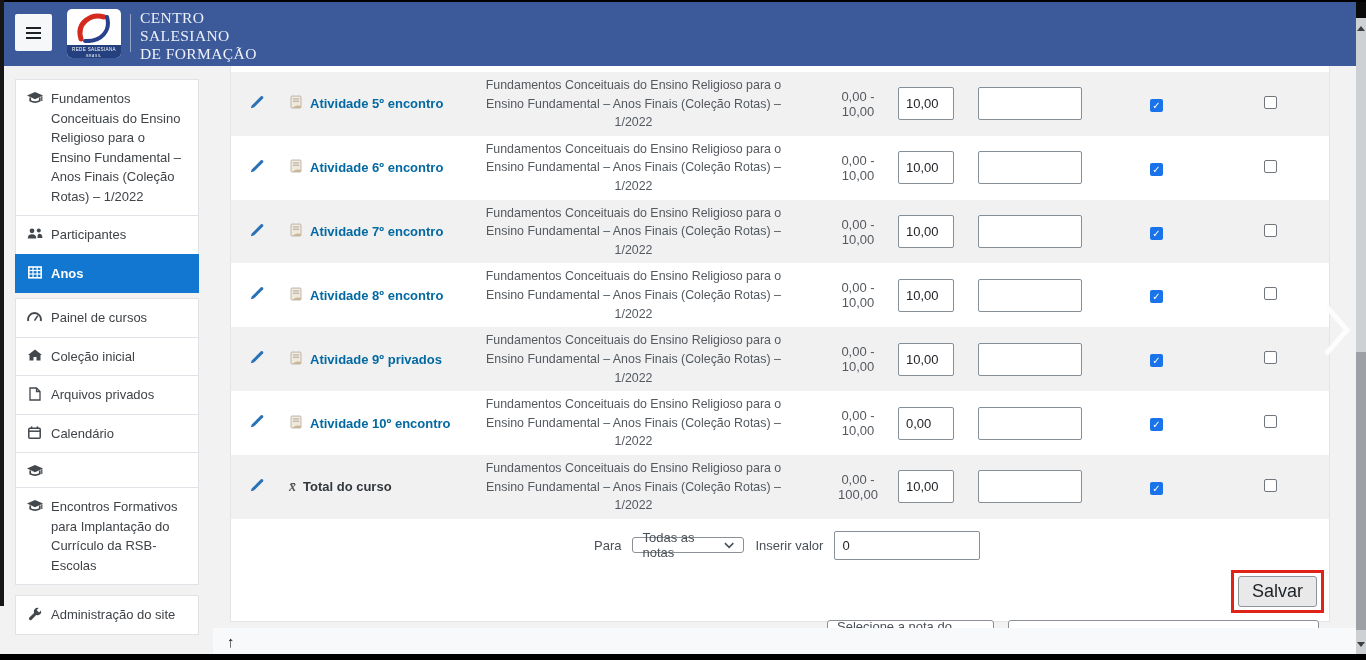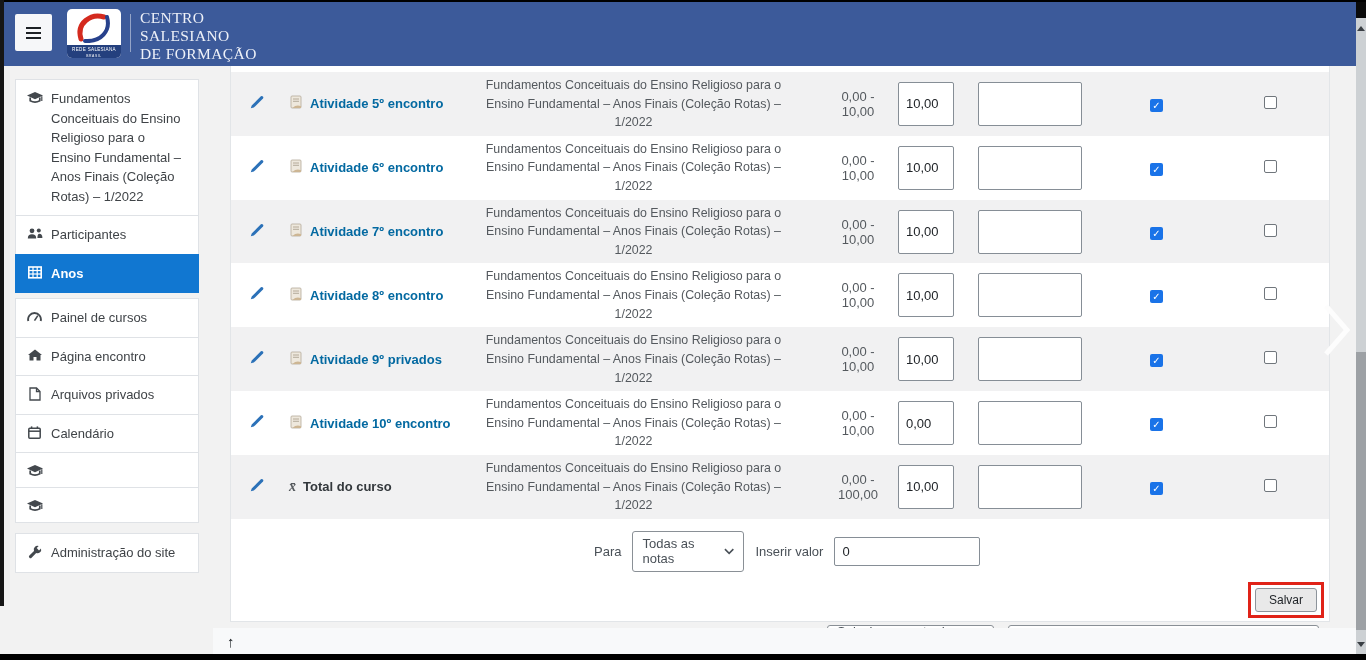--- a/index.html
+++ b/index.html
@@ -52,40 +52,40 @@
   .c-edit{text-align:center;}
   .pencil{cursor:pointer;display:inline-block;}
   .c-name{display:flex;align-items:center;gap:7px;font-size:13px;font-weight:bold;padding-left:6px;}
   .a-link{color:#0369a1;text-decoration:none;}
   .t-ico{font-family:"Liberation Serif","DejaVu Serif",serif;font-style:italic;font-size:14px;color:#55595d;}
   .t-name{color:#33383c;}
   .c-desc{font-size:12.4px;color:#54595e;text-align:center;line-height:1.5;padding:4px 12px;}
   .c-range{font-size:13px;color:#54595e;text-align:center;padding-right:8px;margin-left:32px;}
   .c-grade input{margin-left:12px;width:56px;}
   .c-fb input{margin-left:4px;width:104px;}
-  .g-row input, .txt-input{height:44px;border:1px solid #868e96;border-radius:2px;background:#fff;
+  .g-row input, .txt-input{height:33px;border:1px solid #868e96;border-radius:2px;background:#fff;
         font-family:inherit;font-size:13px;color:#212529;padding:0 7px;box-sizing:border-box;}
   .c-chk{text-align:center;}
   .cb{display:inline-block;width:13px;height:13px;border-radius:2px;box-sizing:border-box;cursor:pointer;}
   .cb.on{background:#1a73e8;color:#fff;font-size:10px;line-height:13px;text-align:center;font-weight:bold;}
   .cb.off{background:#fff;border:1px solid #70767c;}
 
   
   #bulk-check-row{margin:14px 0 0 372px;display:flex;align-items:center;gap:9px;font-size:13px;color:#3f4347;}
   #bulk-for-row{margin:12px 0 0 363px;display:flex;align-items:center;gap:11px;font-size:13px;color:#495057;}
-  .sel{border:1px solid #8a9096;border-radius:3px;height:41px;display:flex;align-items:center;
+  .sel{border:1px solid #8a9096;border-radius:3px;height:16px;display:flex;align-items:center;
        justify-content:space-between;padding:0 9px;font-size:13px;color:#495057;background:#fff;
        box-sizing:border-box;cursor:pointer;}
   #scope-select{width:112px;}
   #insert-value-input{width:146px;height:29px;}
 
   
   #save-row{display:flex;justify-content:flex-end;padding-right:12px;margin-top:16px;}
   #save-wrap{position:relative;display:inline-block;}
-  #save-button{font-family:inherit;font-size:12px;color:#1d2125;background:#e9e9e9;
+  #save-button{font-family:inherit;font-size:18px;color:#1d2125;background:#e9e9e9;
                border:1px solid #8d949b;border-radius:3px;padding:4px 13px;cursor:pointer;}
   #save-annotation{position:absolute;left:-7px;top:-6px;right:-7px;bottom:-6px;
                    border:3px solid #e02318;z-index:20;pointer-events:none;}
   #pickers-row{display:flex;justify-content:flex-end;gap:14px;margin-top:13px;padding-right:10px;}
   #grade-item-select{width:167px;height:28px;}
   #user-select{width:311px;height:28px;}
   .sort-ico{display:inline-flex;flex-direction:column;gap:2px;margin-left:6px;}
   .sort-ico b{width:0;height:0;border-left:3.5px solid transparent;border-right:3.5px solid transparent;display:block;}
   .sort-ico .up{border-bottom:4px solid #495057;}
   .sort-ico .dn{border-top:4px solid #495057;}
@@ -183,21 +183,21 @@
           </svg>
         </span>
      <span class="s-label">Painel de cursos</span>
       </div>
       <div class="side-item">
      <span class="s-ico">
           <svg width="14" height="12" viewBox="0 0 14 12">
             <polygon points="7,0.4 14,6 12.5,6 12.5,11.6 8.5,11.6 8.5,8 5.5,8 5.5,11.6 1.5,11.6 1.5,6 0,6" fill="#43484d"></polygon>
           </svg>
         </span>
-     <span class="s-label">Página encontro</span>
+     <span class="s-label">Coleção inicial</span>
       </div>
       <div class="side-item">
      <span class="s-ico">
           <svg width="12" height="14" viewBox="0 0 12 14">
             <path d="M1 1 H7.5 L11 4.5 V13 H1 Z" fill="none" stroke="#43484d" stroke-width="1.3"></path>
             <path d="M7.5 1 V4.5 H11" fill="none" stroke="#43484d" stroke-width="1.3"></path>
           </svg>
         </span>
      <span class="s-label">Arquivos privados</span>
       </div>
@@ -222,20 +222,21 @@
         </span>
       </div>
       <div class="side-item">
      <span class="s-ico">
           <svg width="16" height="14" viewBox="0 0 16 14">
             <polygon points="8,1 16,4.6 8,8.2 0,4.6" fill="#43484d"></polygon>
             <path d="M3.2 6.6 V9.8 Q8 12.4 12.8 9.8 V6.6" fill="none" stroke="#43484d" stroke-width="1.7"></path>
             <line x1="14.8" y1="5.2" x2="14.8" y2="10" stroke="#43484d" stroke-width="1.2"></line>
           </svg>
         </span>
+     <span class="s-label">Encontros Formativos para Implantação do Currículo da RSB-Escolas</span>
       </div>
     </div>
   <div id="sidebar-admin">
       <div class="side-item admin-gap">
      <span class="s-ico">
           <svg width="14" height="14" viewBox="0 0 14 14">
             <path d="M13 3.4 A3.7 3.7 0 0 1 8.2 8 L3.6 12.7 A1.5 1.5 0 0 1 1.4 10.5 L6 5.9 A3.7 3.7 0 0 1 10.7 1.1 L8.7 3.1 L11 5.4 Z" fill="#43484d"></path>
           </svg>
         </span>
      <span class="s-label">Administração do site</span>

